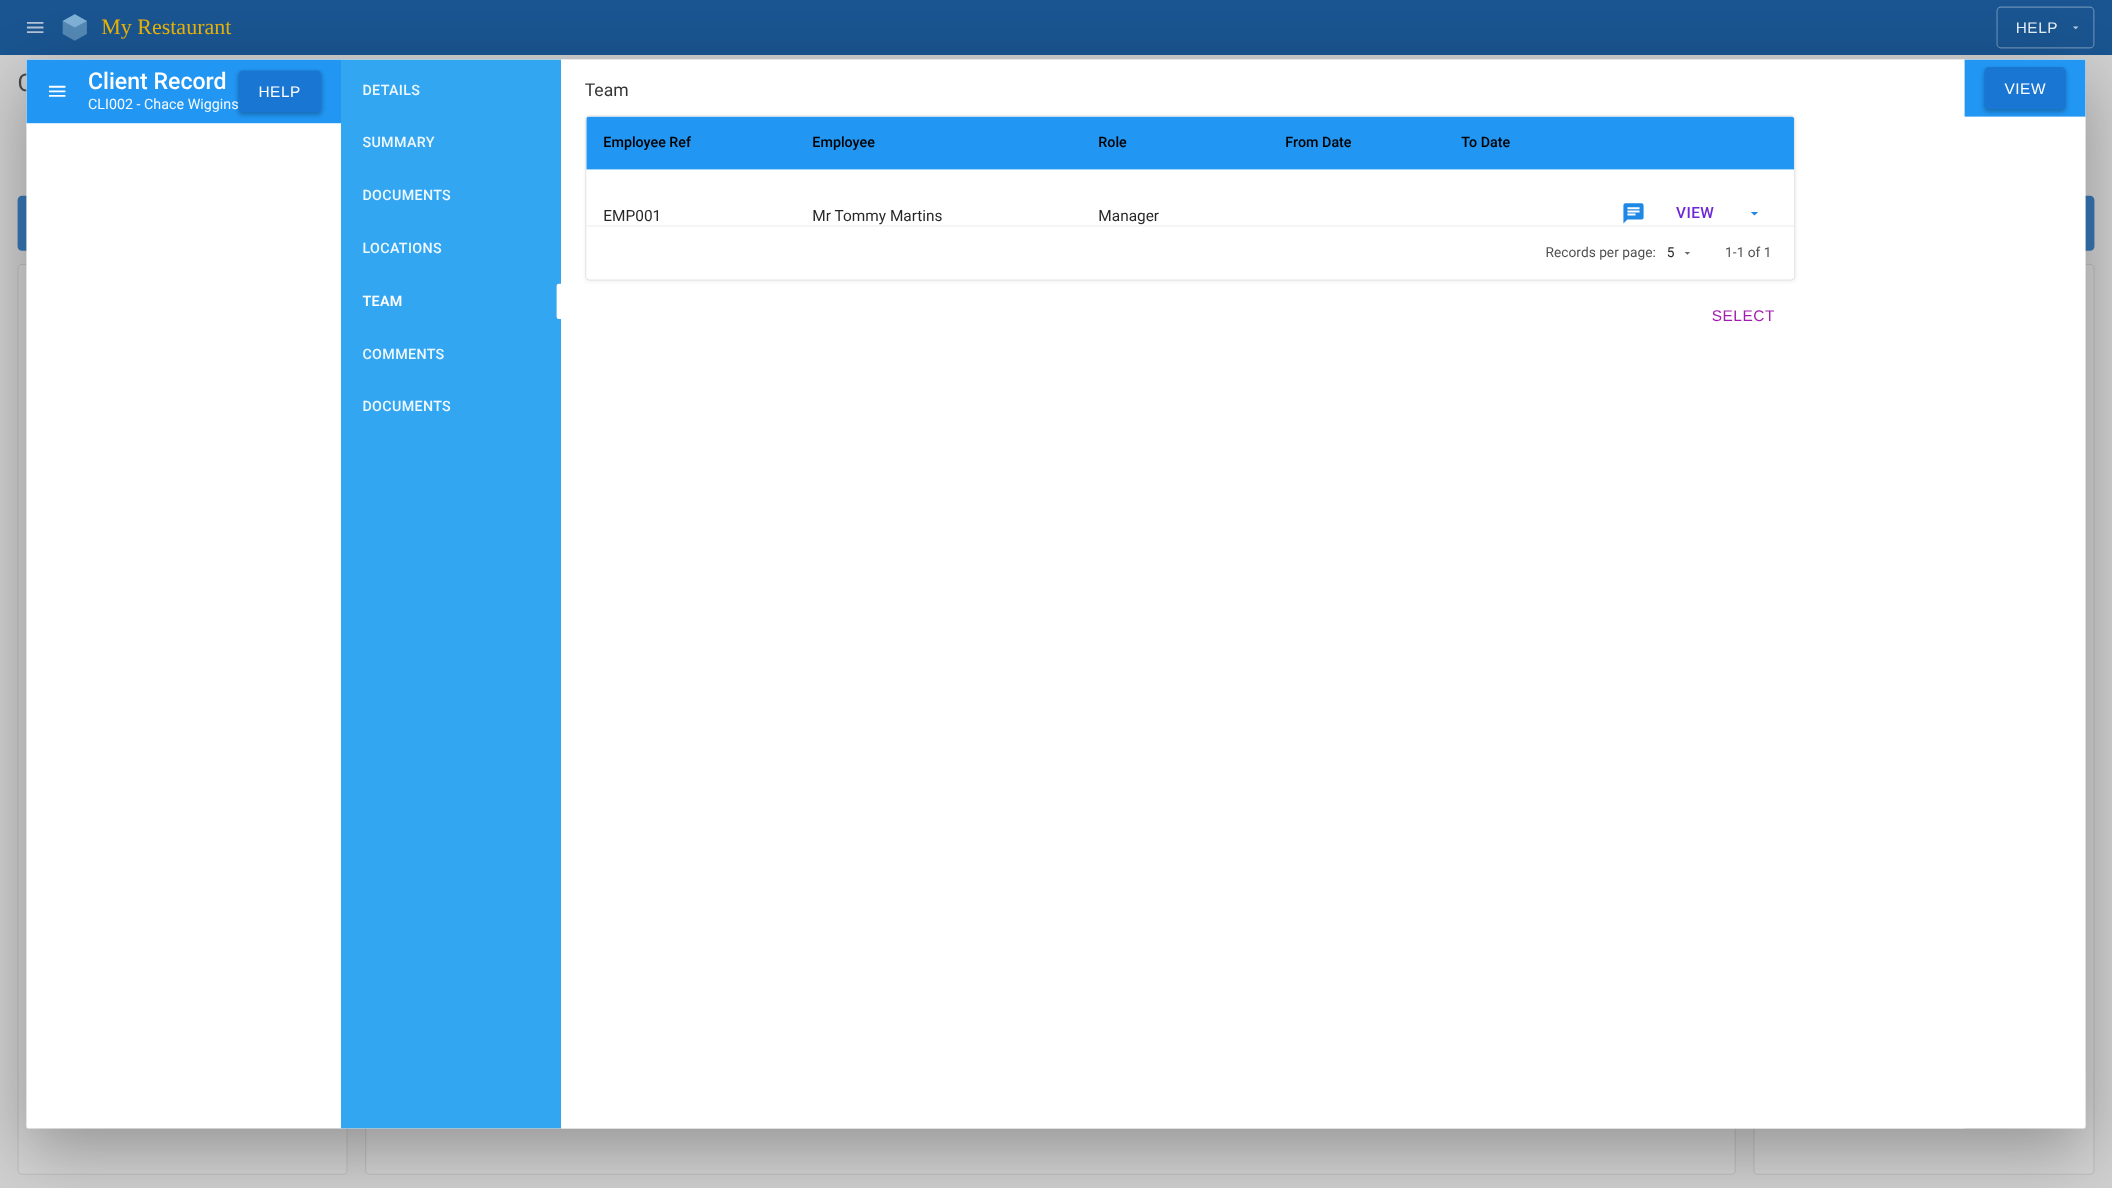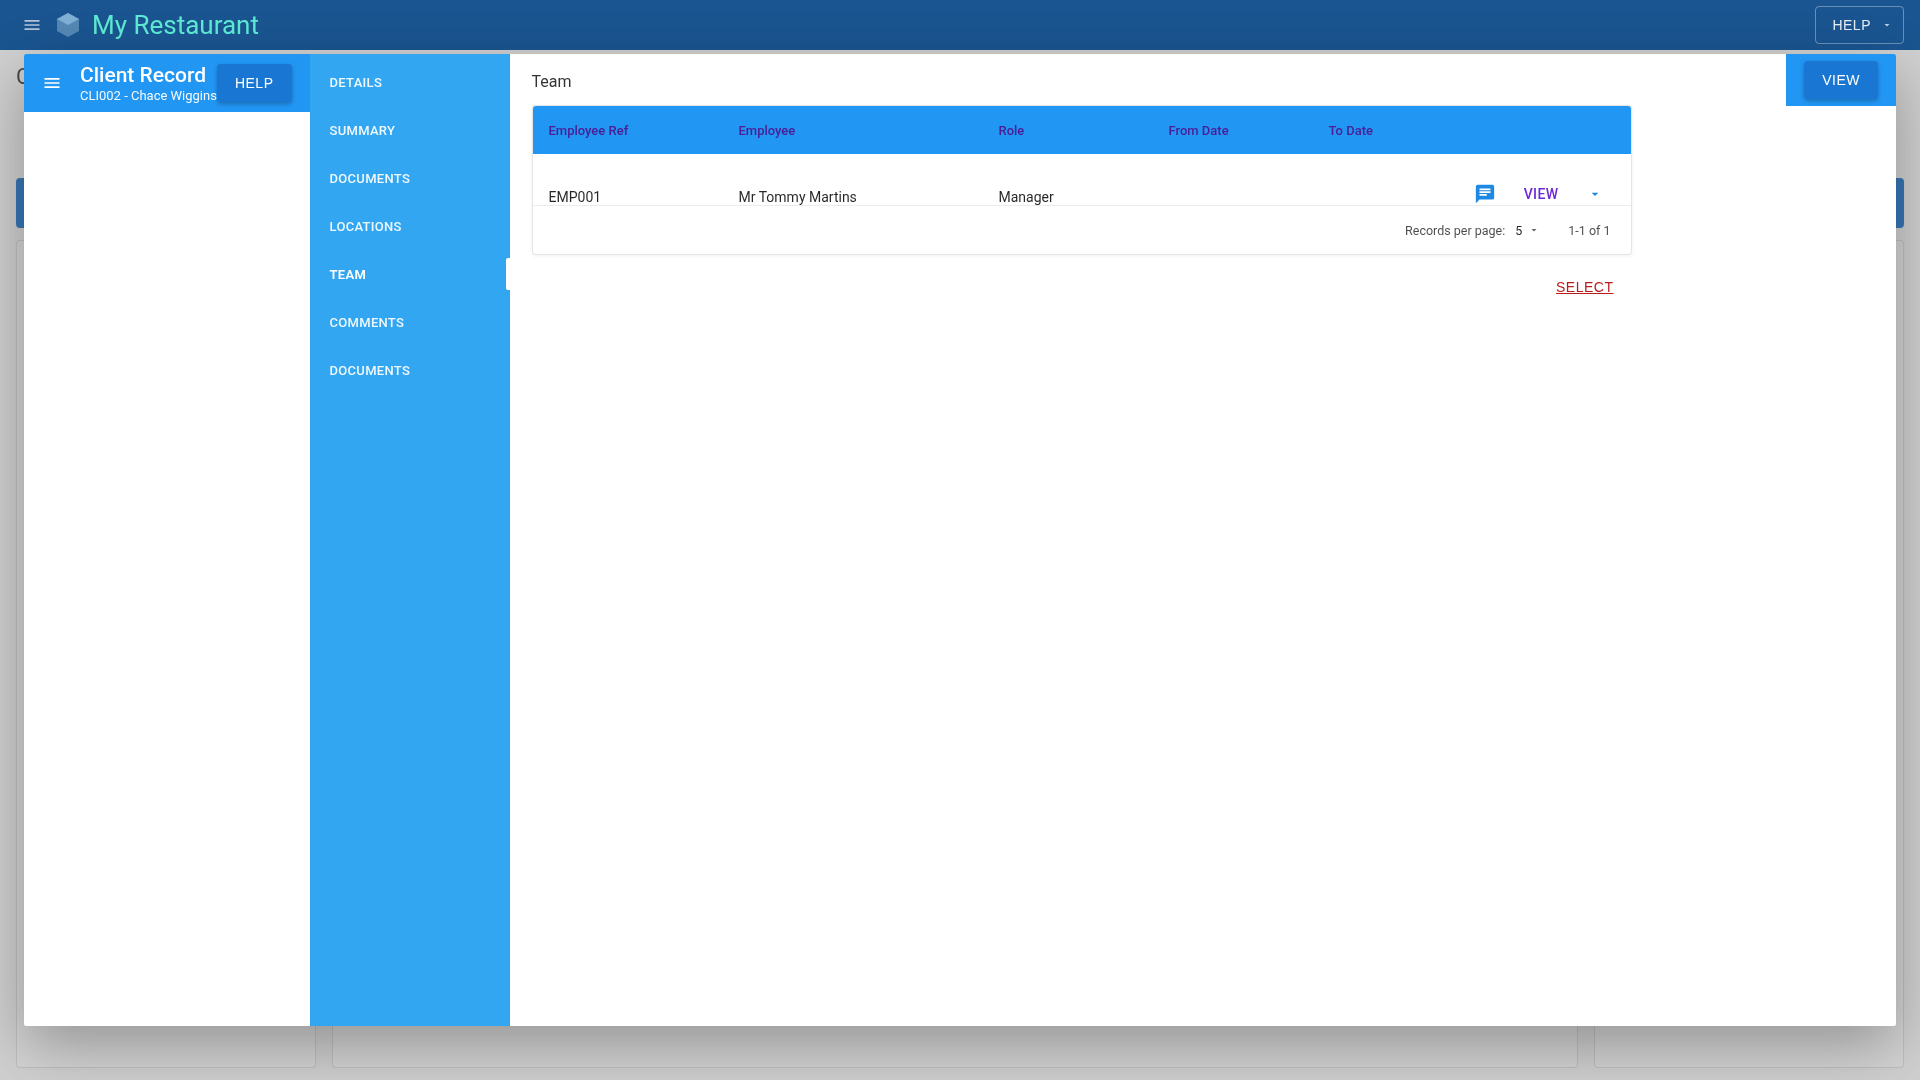--- a/index.html
+++ b/index.html
@@ -17,21 +17,21 @@
   }
   .appbar .menu-btn {
     width: 32px; height: 32px; display:flex; align-items:center; justify-content:center; cursor:pointer; opacity:.85;
   }
   .hamburger-svg { width:20px; height:20px; }
   .appbar .logo {
     width: 28px; height: 28px; margin: 0 10px 0 6px;
     display:flex; align-items:center; justify-content:center;
   }
   .appbar .title {
-    font-size: 26px; font-weight: 400; color: #5eead4;
+    font-size: 20px; font-weight: 400; color: #eab308; font-family: Liberation Serif, serif;
   }
   .appbar .spacer { flex: 1; }
   .help-outlined {
     border: 1px solid rgba(255,255,255,.35);
     color: #e6eef8;
     border-radius: 4px;
     height: 38px;
     padding: 0 10px 0 16px;
     display:flex; align-items:center;
     font-size: 14px; font-weight:500; letter-spacing:.5px;
@@ -113,21 +113,21 @@
   .card {
     width: 1100px;
     border:1px solid rgba(0,0,0,.1);
     border-radius:4px;
     box-shadow: 0 1px 4px rgba(0,0,0,.06);
     overflow:hidden;
     background:#fff;
   }
   .thead {
     background:#2196f3;
-    color:#4c1d95;
+    color:#000000;
     display:flex;
     height:48px;
     align-items:center;
     font-size:13px; font-weight:500;
     padding: 0 16px;
   }
   .col { padding-right:12px; }
   .col.ref { width:190px; }
   .col.emp { width:260px; }
   .col.role { width:170px; }
@@ -153,22 +153,22 @@
     gap: 28px;
   }
   .pager .pp { display:flex; align-items:center; gap:10px; }
   .pager .pp .sel { display:flex; align-items:center; gap:6px; color: rgba(0,0,0,.85); cursor:pointer;}
   .select-btn {
     margin-top: 16px;
     width:1100px;
     display:flex; justify-content:flex-end;
   }
   .text-btn {
-    color:#b91c1c; font-weight:500; font-size:14px; letter-spacing:.5px;
-    background:none; border:none; cursor:pointer; padding:8px 18px;text-decoration:underline;
+    color:#a21caf; font-weight:500; font-size:14px; letter-spacing:.5px;
+    background:none; border:none; cursor:pointer; padding:8px 18px;
   }
 
   .dialog-footer {
     height: 52px;
     background:#2196f3;
     display:flex; align-items:center; justify-content:flex-end;
     padding: 0 18px;
   }
 
   svg { display:block; }

